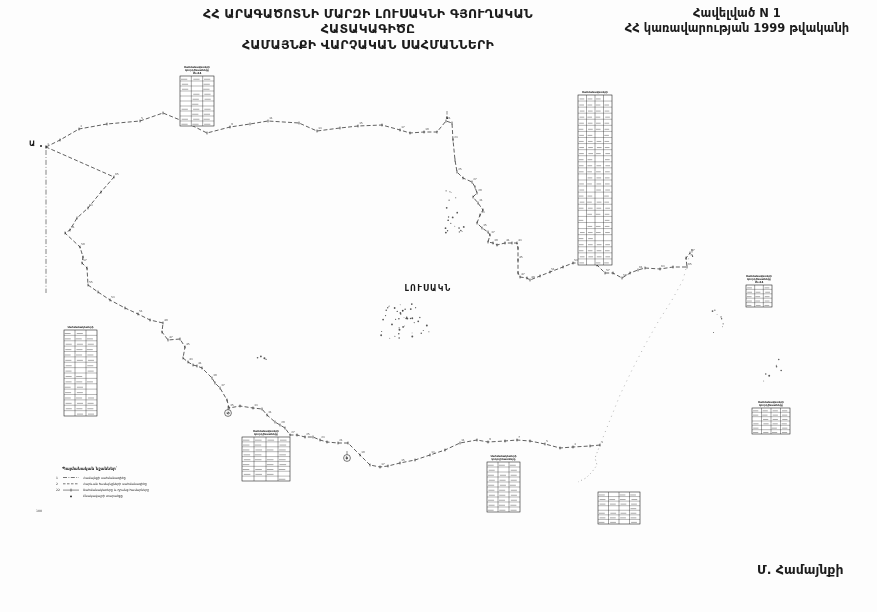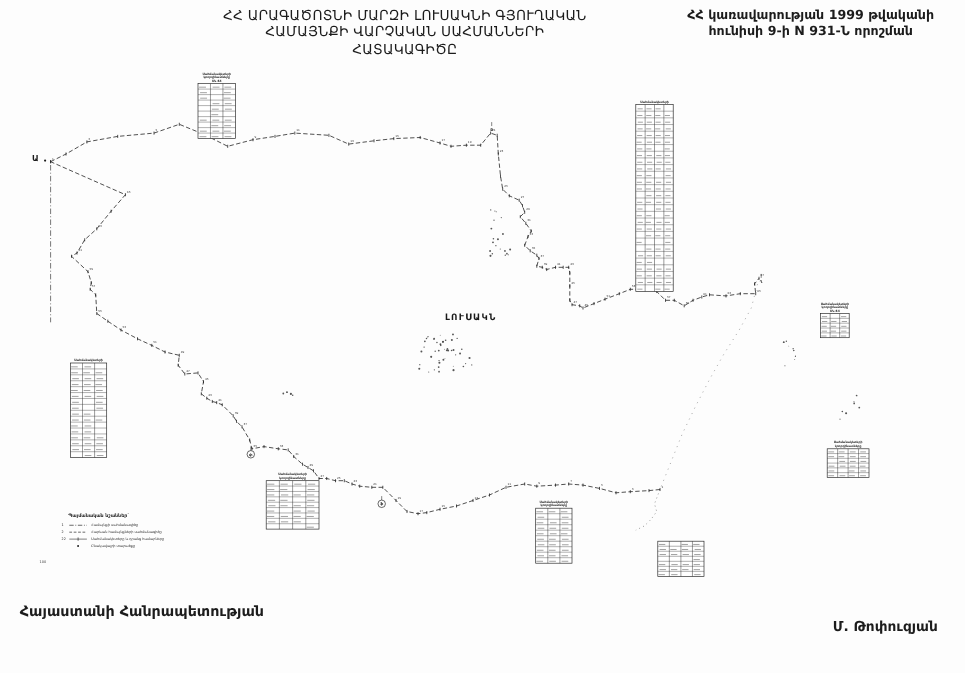--- a/index.html
+++ b/index.html
@@ -1,19 +1,19 @@
 <!DOCTYPE html>
 <html><head>
 <meta charset="utf-8">
 <style>
   html,body{margin:0;padding:0;}
   .page{position:relative;width:877px;height:612px;background:#fdfdfd;overflow:hidden;
         font-family:"DejaVu Sans",sans-serif;color:#1c1c1c;}
   .title-block{position:absolute;left:178px;top:6px;width:380px;text-align:center;
-        font-weight:normal;font-size:12.5px;line-height:1.22;letter-spacing:.2px;}
+        font-weight:bold;font-size:12.5px;line-height:1.22;letter-spacing:.2px;}
   .annex-block{position:absolute;left:603px;top:6px;width:268px;text-align:center;
         font-weight:bold;font-size:11.5px;line-height:1.32;}
   .footer-left{position:absolute;left:18px;top:549px;font-weight:bold;font-size:13px;line-height:1.28;}
   .signature{position:absolute;left:757px;top:562px;font-weight:bold;font-size:12.5px;}
   svg.map{position:absolute;left:0;top:0;}
 </style>
 </head>
 <body>
 
 <div class="page">
@@ -766,28 +766,27 @@
         <line x1="347" y1="454.6" x2="347" y2="451" stroke="#1c1c1c" stroke-width="0.5"></line>
         <text x="447" y="119.2" font-size="3.4" fill="#222" font-family="&quot;DejaVu Sans&quot;,sans-serif" text-anchor="middle" font-weight="bold">Ջ</text>
         <line x1="447" y1="114.6" x2="447" y2="111" stroke="#1c1c1c" stroke-width="0.5"></line>
         <text x="692" y="257.2" font-size="3.4" fill="#222" font-family="&quot;DejaVu Sans&quot;,sans-serif" text-anchor="middle" font-weight="bold">Ղ</text>
         <line x1="692" y1="252.6" x2="692" y2="249" stroke="#1c1c1c" stroke-width="0.5"></line>
       </g>
     </svg>
 
   <div class="title-block">
     <div>ՀՀ ԱՐԱԳԱԾՈՏՆԻ ՄԱՐԶԻ ԼՈՒՍԱԿՆԻ ԳՅՈՒՂԱԿԱՆ</div>
+    <div>ՀԱՏԱԿԱԳԻԾԸ</div>
     <div>ՀԱՄԱՅՆՔԻ ՎԱՐՉԱԿԱՆ ՍԱՀՄԱՆՆԵՐԻ</div>
-    <div>ՀԱՏԱԿԱԳԻԾԸ</div>
   </div>
 
   <div class="annex-block">
+    <div>Հավելված N 1</div>
     <div>ՀՀ կառավարության 1999 թվականի</div>
-    <div>հունիսի 9-ի N 931-Ն որոշման</div>
   </div>
 
   <div class="footer-left">
-    <div>Հայաստանի Հանրապետության</div>
   </div>
 
-  <div class="signature">Մ. Թոփուզյան</div>
+  <div class="signature">Մ. Համայնքի</div>
 
 </div>
 
 </body></html>

